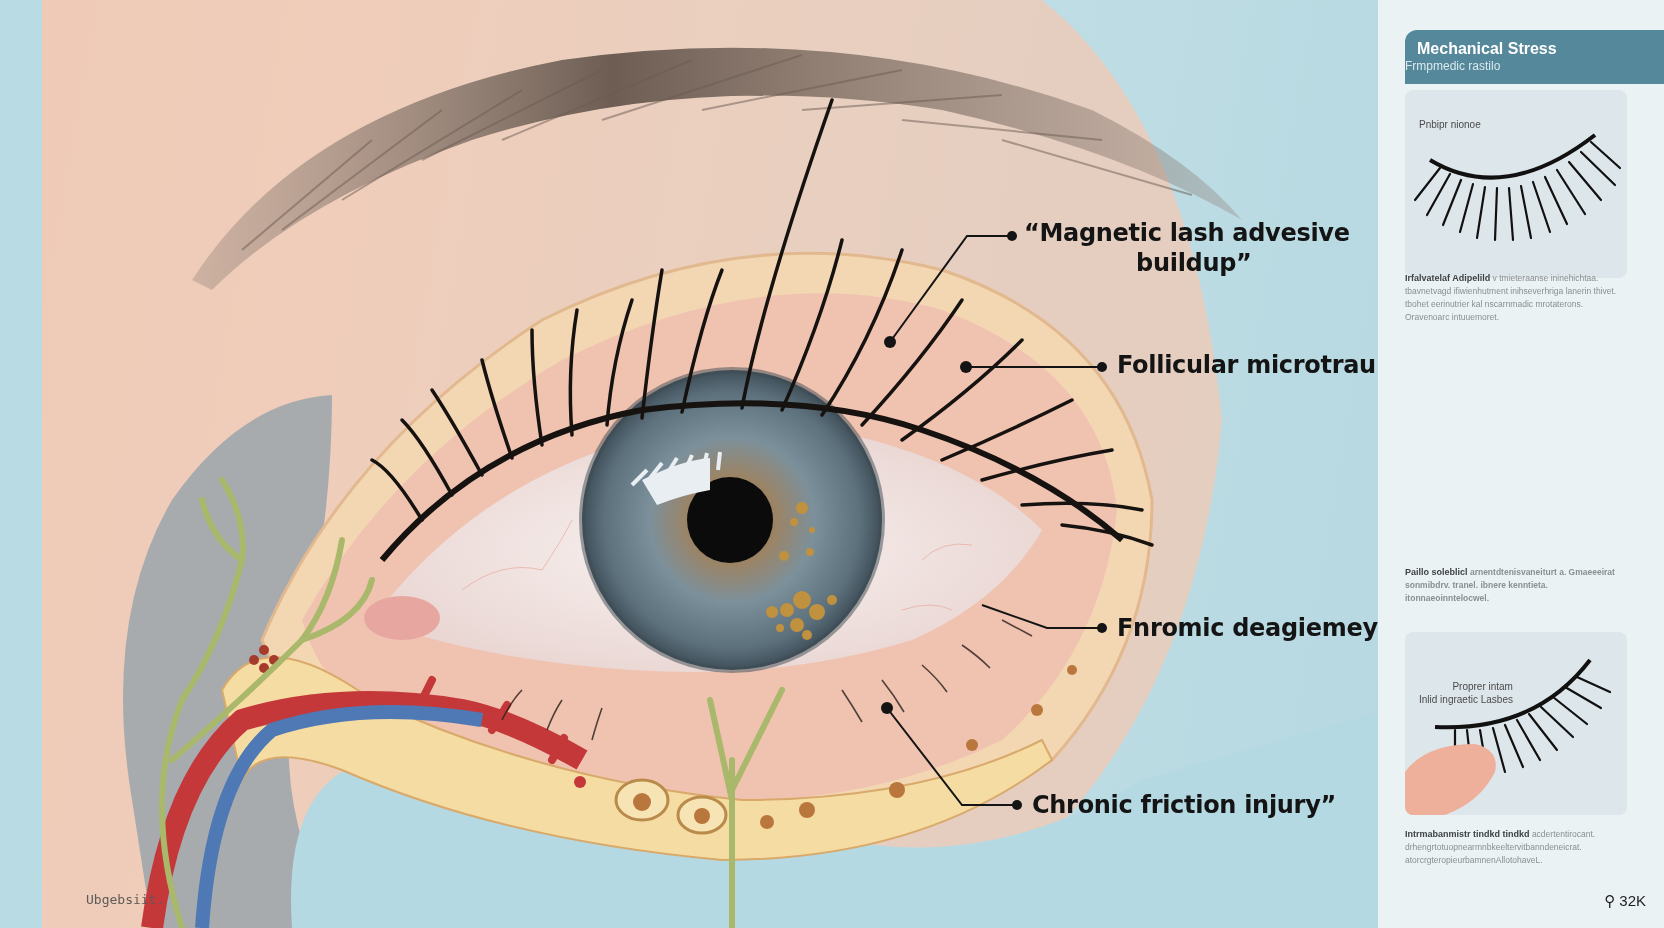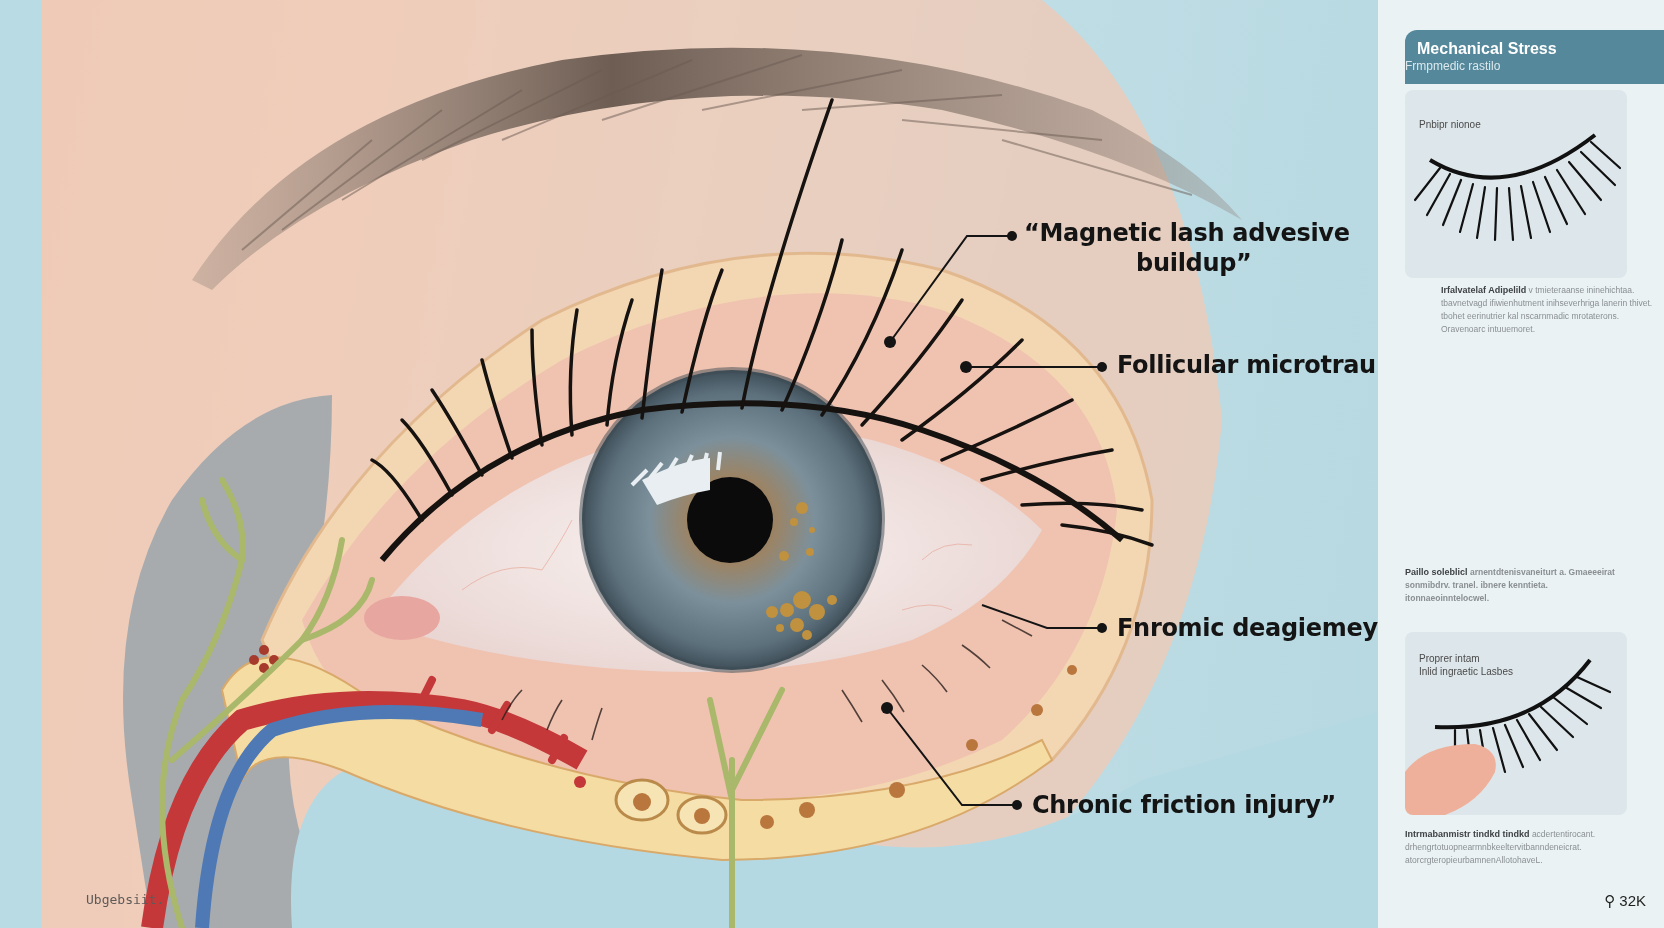--- a/index.html
+++ b/index.html
@@ -223,32 +223,32 @@
           <line x1="116" y1="96" x2="126" y2="148"></line>
           <line x1="128" y1="92" x2="145" y2="142"></line>
         <line x1="140" y1="87" x2="162" y2="134"></line>
           <line x1="152" y1="80" x2="180" y2="124"></line>
           <line x1="164" y1="72" x2="196" y2="110"></line>
         <line x1="176" y1="62" x2="210" y2="95"></line>
           <line x1="186" y1="52" x2="215" y2="78"></line>
       </g>
     </svg>
   </div>
-  <div class="card-text" style="top:284px;margin-left:36px;">
+  <div class="card-text" style="top:272px;">
     <b>Irfalvatelaf Adipelild</b>
     <span>v tmieteraanse ininehichtaa. tbavnetvagd ifiwienhutment inihseverhriga lanerin thivet. tbohet eerinutrier kal nscarnmadic mrotaterons. Oravenoarc intuuemoret.</span>
   </div>
 
   <div class="card-text" style="top:566px;font-weight:bold;">
     <b>Paillo soleblicl</b>
     <span>arnentdtenisvaneiturt a. Gmaeeeirat sonmibdrv. tranel. ibnere kenntieta. itonnaeoinntelocwel.</span>
   </div>
 
   <div class="card" style="top:632px;height:183px;">
-    <div class="card-label" style="left:14px;top:20px;">
+    <div class="card-label" style="left:14px;top:48px;text-align:right;">
       <div>Proprer intam</div>
       <div>Inlid ingraetic Lasbes</div>
     </div>
     <svg width="222" height="183" style="position:absolute;left:0;top:0;">
       <path d="M30 95 Q130 100 185 28" fill="none" stroke="#111" stroke-width="4"></path>
       <g stroke="#111" stroke-width="2.2" stroke-linecap="round">
         <line x1="50" y1="98" x2="50" y2="125"></line>
           <line x1="62" y1="98" x2="66" y2="135"></line>
           <line x1="75" y1="98" x2="82" y2="140"></line>
         <line x1="88" y1="96" x2="100" y2="140"></line>

